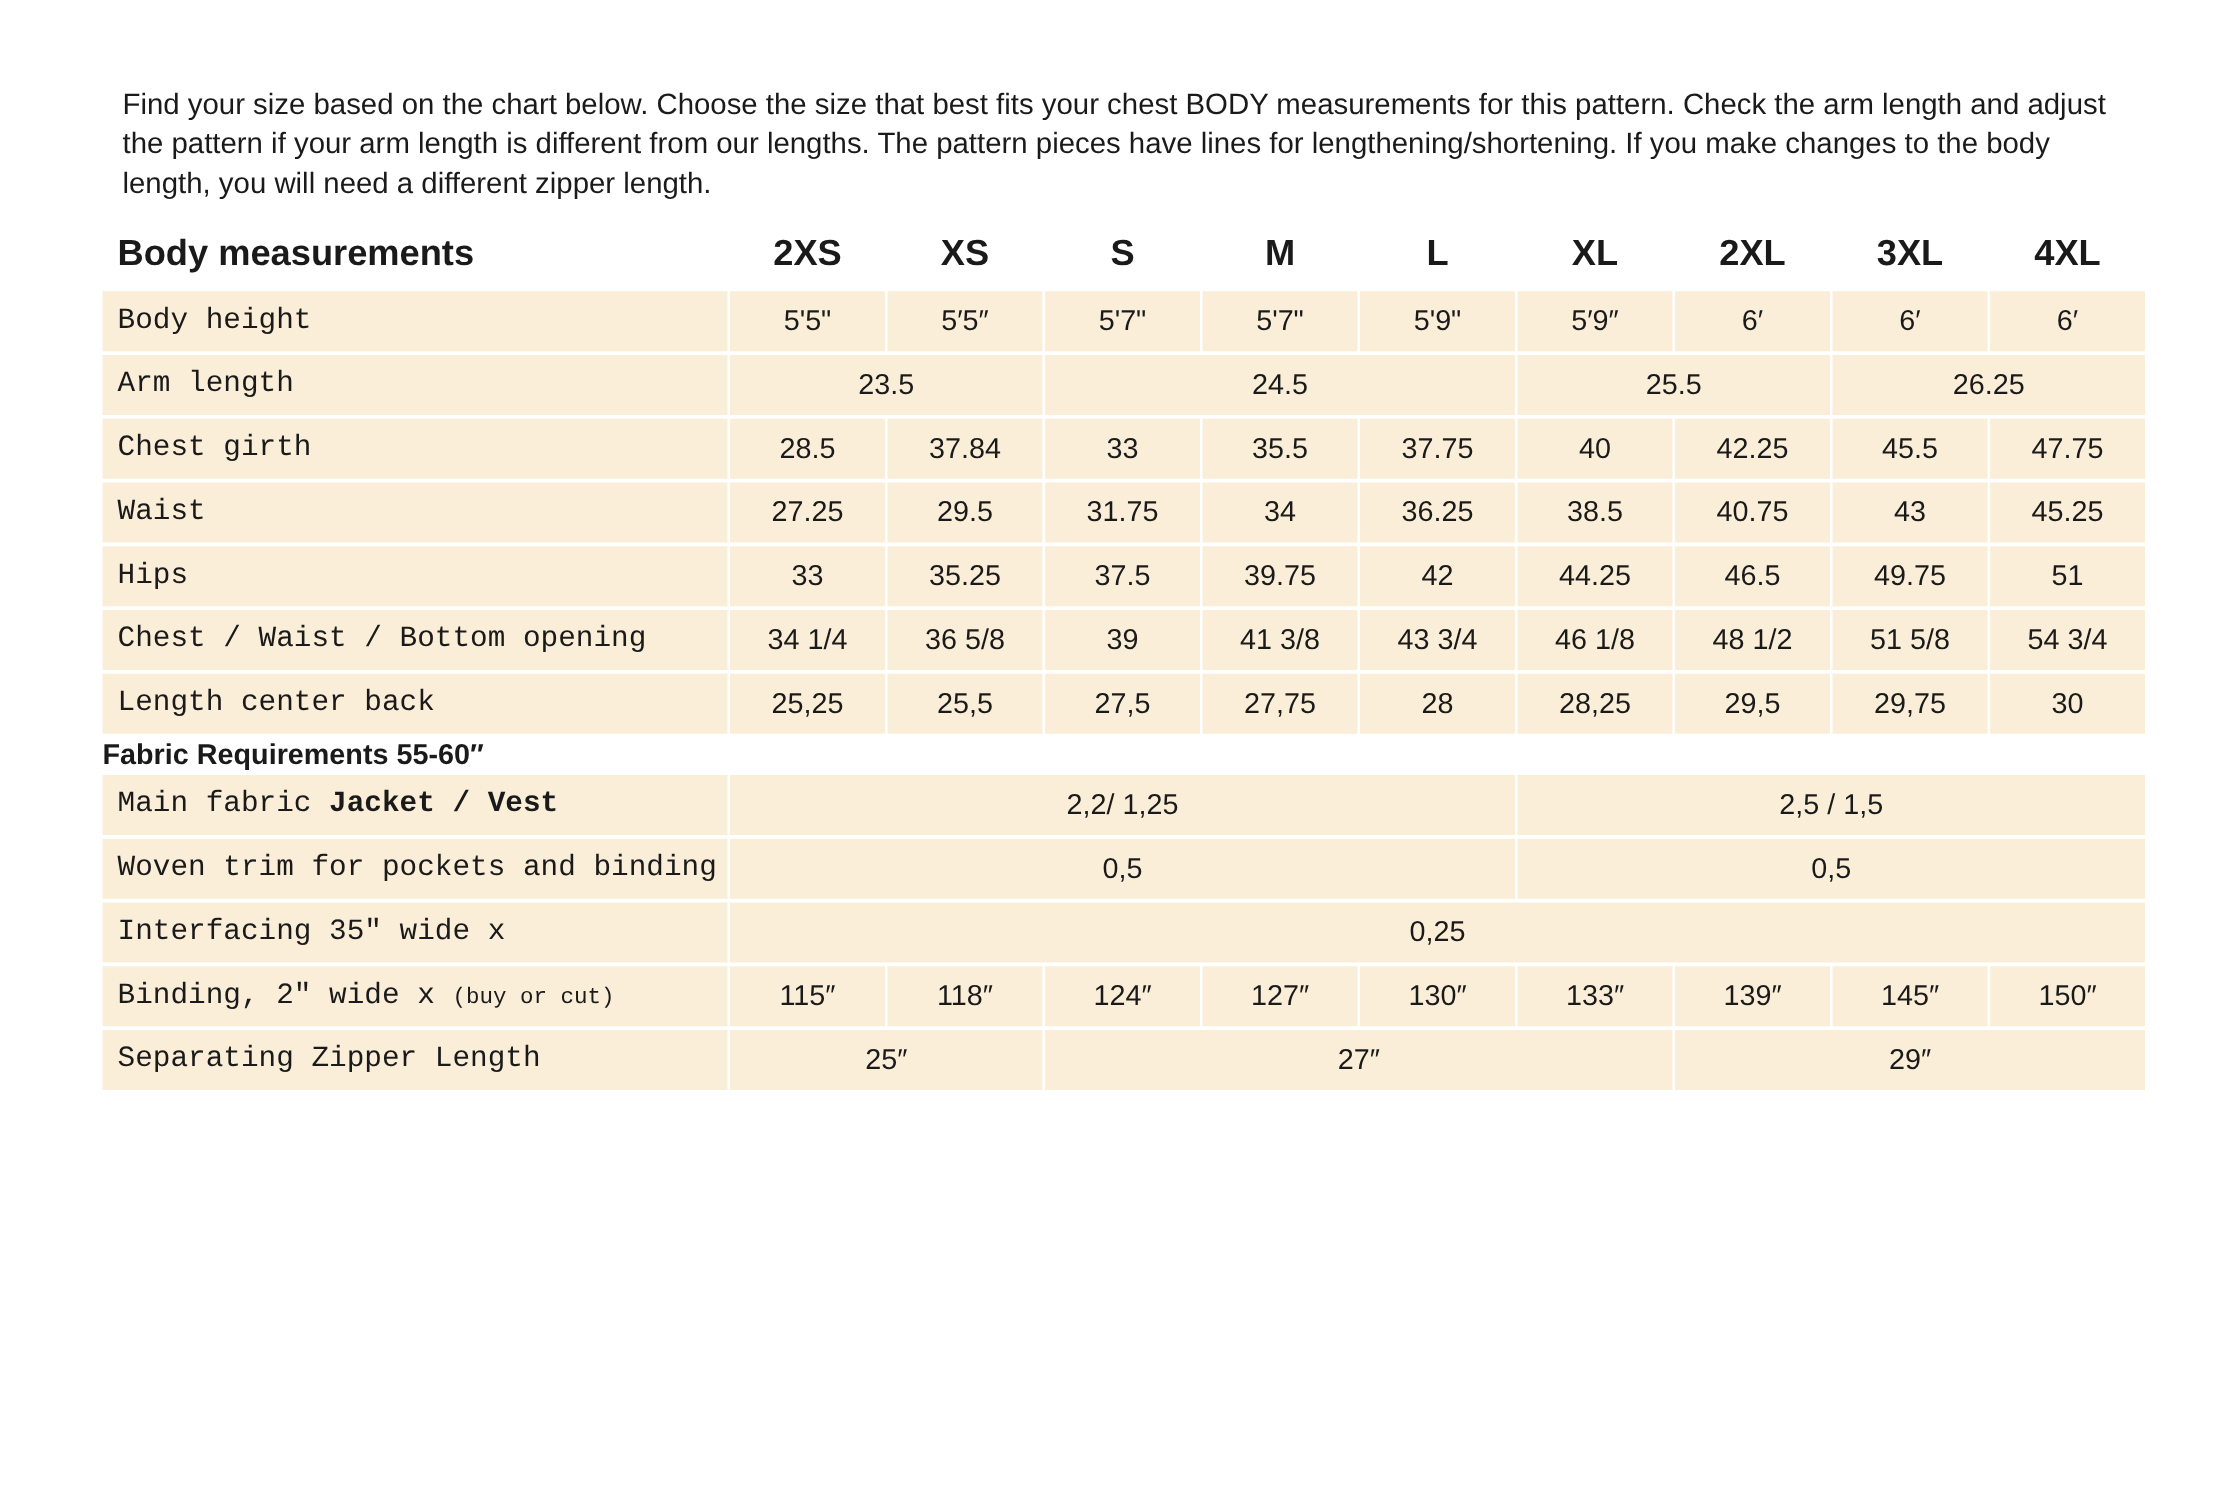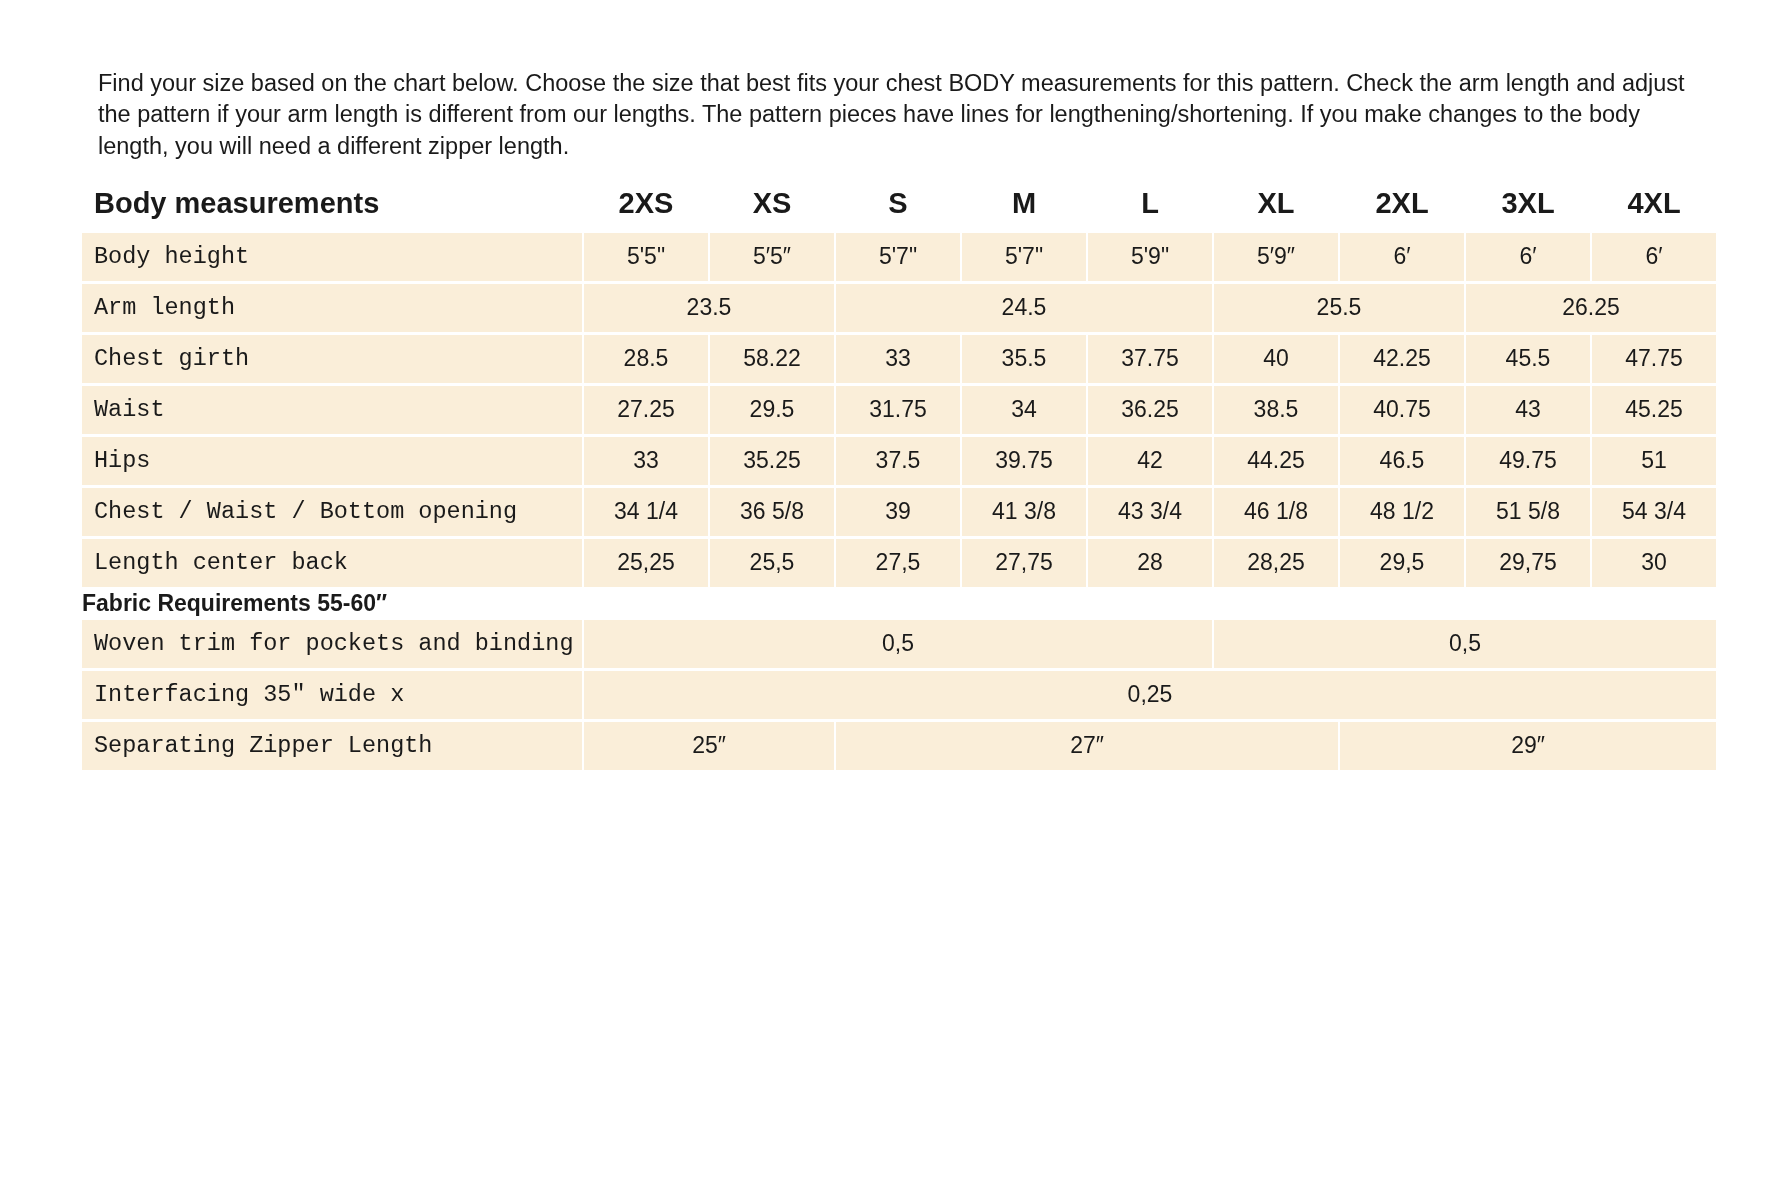--- a/index.html
+++ b/index.html
@@ -145,21 +145,21 @@
         <tr>
           <td class="cell label-cell">Arm length</td>
           <td class="cell" colspan="2">23.5</td>
           <td class="cell" colspan="3">24.5</td>
           <td class="cell" colspan="2">25.5</td>
           <td class="cell" colspan="2">26.25</td>
         </tr>
         <tr>
           <td class="cell label-cell">Chest girth</td>
           <td class="cell">28.5</td>
-          <td class="cell">58.22</td>
+          <td class="cell">37.84</td>
           <td class="cell">33</td>
           <td class="cell">35.5</td>
           <td class="cell">37.75</td>
           <td class="cell">40</td>
           <td class="cell">42.25</td>
           <td class="cell">45.5</td>
           <td class="cell">47.75</td>
         </tr>
         <tr>
           <td class="cell label-cell">Waist</td>
@@ -207,27 +207,44 @@
           <td class="cell">28,25</td>
           <td class="cell">29,5</td>
           <td class="cell">29,75</td>
           <td class="cell">30</td>
         </tr>
         <tr>
           <td class="section">Fabric Requirements 55-60″</td>
           <td class="blank" colspan="9"></td>
         </tr>
         <tr>
+          <td class="cell label-cell">Main fabric <span class="bold-inline">Jacket / Vest</span></td>
+          <td class="cell" colspan="5">2,2/ 1,25</td>
+          <td class="cell" colspan="4">2,5 / 1,5</td>
+        </tr>
+        <tr>
           <td class="cell label-cell">Woven trim for pockets and binding</td>
           <td class="cell" colspan="5">0,5</td>
           <td class="cell" colspan="4">0,5</td>
         </tr>
         <tr>
           <td class="cell label-cell">Interfacing  35″ wide x</td>
           <td class="cell" colspan="9">0,25</td>
+        </tr>
+        <tr>
+          <td class="cell label-cell">Binding, 2″ wide  x <span class="small-note">(buy or cut)</span></td>
+          <td class="cell">115″</td>
+          <td class="cell">118″</td>
+          <td class="cell">124″</td>
+          <td class="cell">127″</td>
+          <td class="cell">130″</td>
+          <td class="cell">133″</td>
+          <td class="cell">139″</td>
+          <td class="cell">145″</td>
+          <td class="cell">150″</td>
         </tr>
         <tr>
           <td class="cell label-cell">Separating Zipper Length</td>
           <td class="cell" colspan="2">25″</td>
           <td class="cell" colspan="4">27″</td>
           <td class="cell" colspan="3">29″</td>
         </tr>
       </tbody>
   </table>
 

